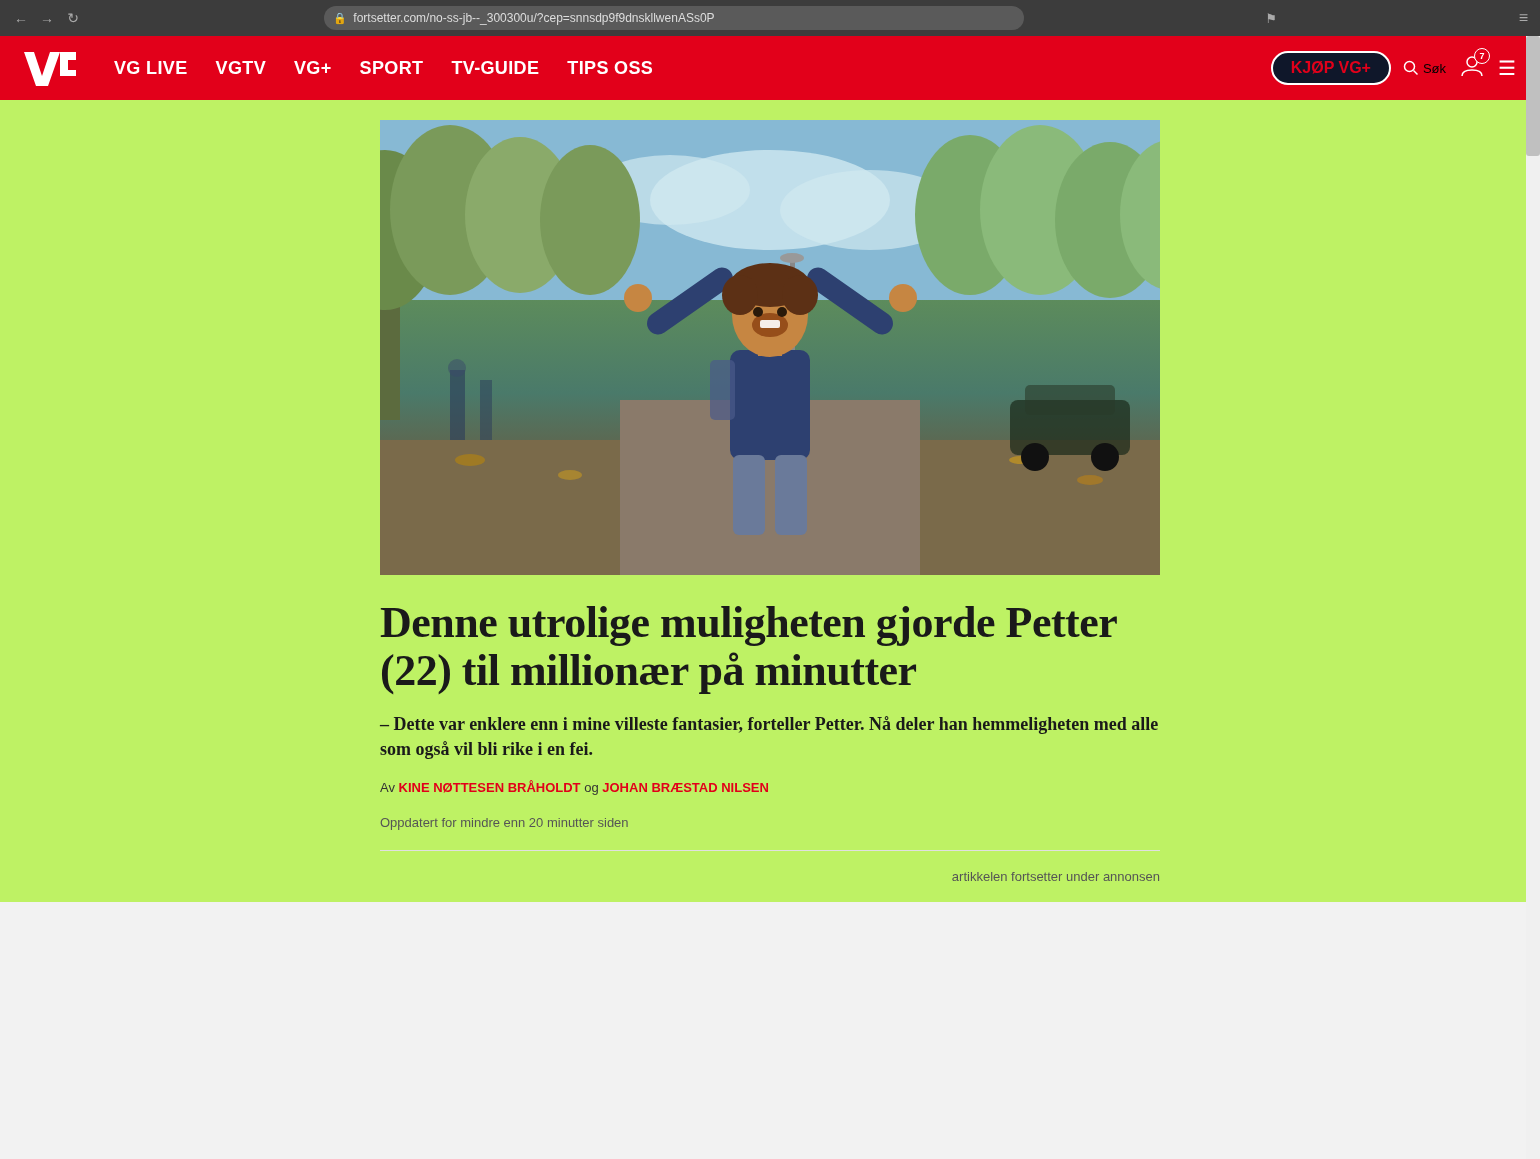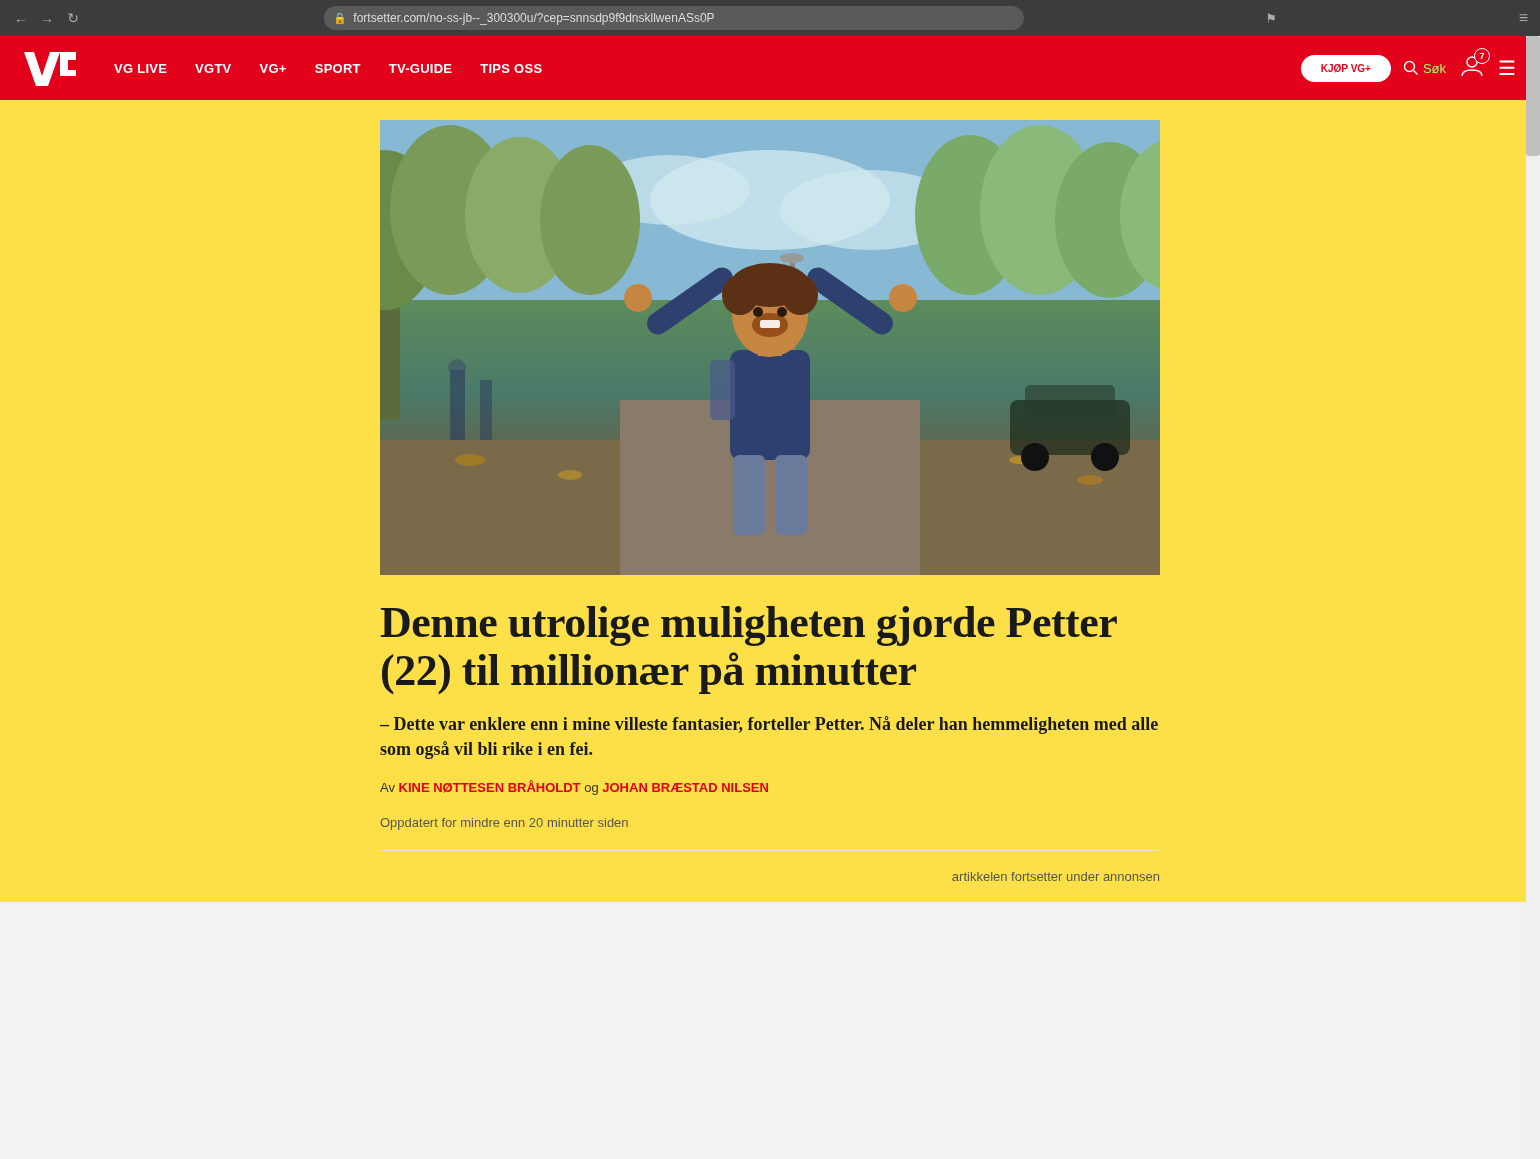--- a/index.html
+++ b/index.html
@@ -73,52 +73,52 @@
     }
     .nav-links {
       display: flex;
       align-items: center;
       gap: 0;
       flex: 1;
     }
     .nav-link {
       color: white;
       text-decoration: none;
-      font-size: 13px;
+      font-size: 18px;
       font-weight: bold;
       padding: 0 14px;
       height: 68px;
       display: flex;
       align-items: center;
       white-space: nowrap;
       cursor: pointer;
       letter-spacing: 0.02em;
     }
     .nav-right {
       display: flex;
       align-items: center;
       gap: 12px;
       margin-left: auto;
     }
     .kjop-btn {
-      background: #ffffff;
+      background: #0f172a;
       color: #e2001a;
       border: 2px solid white;
       border-radius: 20px;
       padding: 6px 18px;
-      font-size: 10px;
+      font-size: 16px;
       font-weight: bold;
       cursor: pointer;
       white-space: nowrap;
     }
     .search-area {
       display: flex;
       align-items: center;
       gap: 4px;
-      color: #bef264;
+      color: #000000;
       cursor: pointer;
     }
     .search-area span { font-size: 13px; }
     .user-icon-wrap {
       position: relative;
       cursor: pointer;
     }
     .user-badge {
       position: absolute;
       top: -4px; right: -4px;
@@ -129,21 +129,21 @@
       display: flex; align-items: center; justify-content: center;
       font-size: 9px; color: white; font-weight: bold;
     }
     .hamburger-btn {
       color: white; font-size: 20px; cursor: pointer;
       background: none; border: none;
     }
 
     
     .page-content {
-      background: #fde047;
+      background: #bef264;
       max-width: 1540px;
       margin: 0 auto;
     }
     .article-container {
       max-width: 820px;
       margin: 0 auto;
       padding: 20px 20px 0 20px;
     }
     .article-image-wrap {
       width: 100%;

